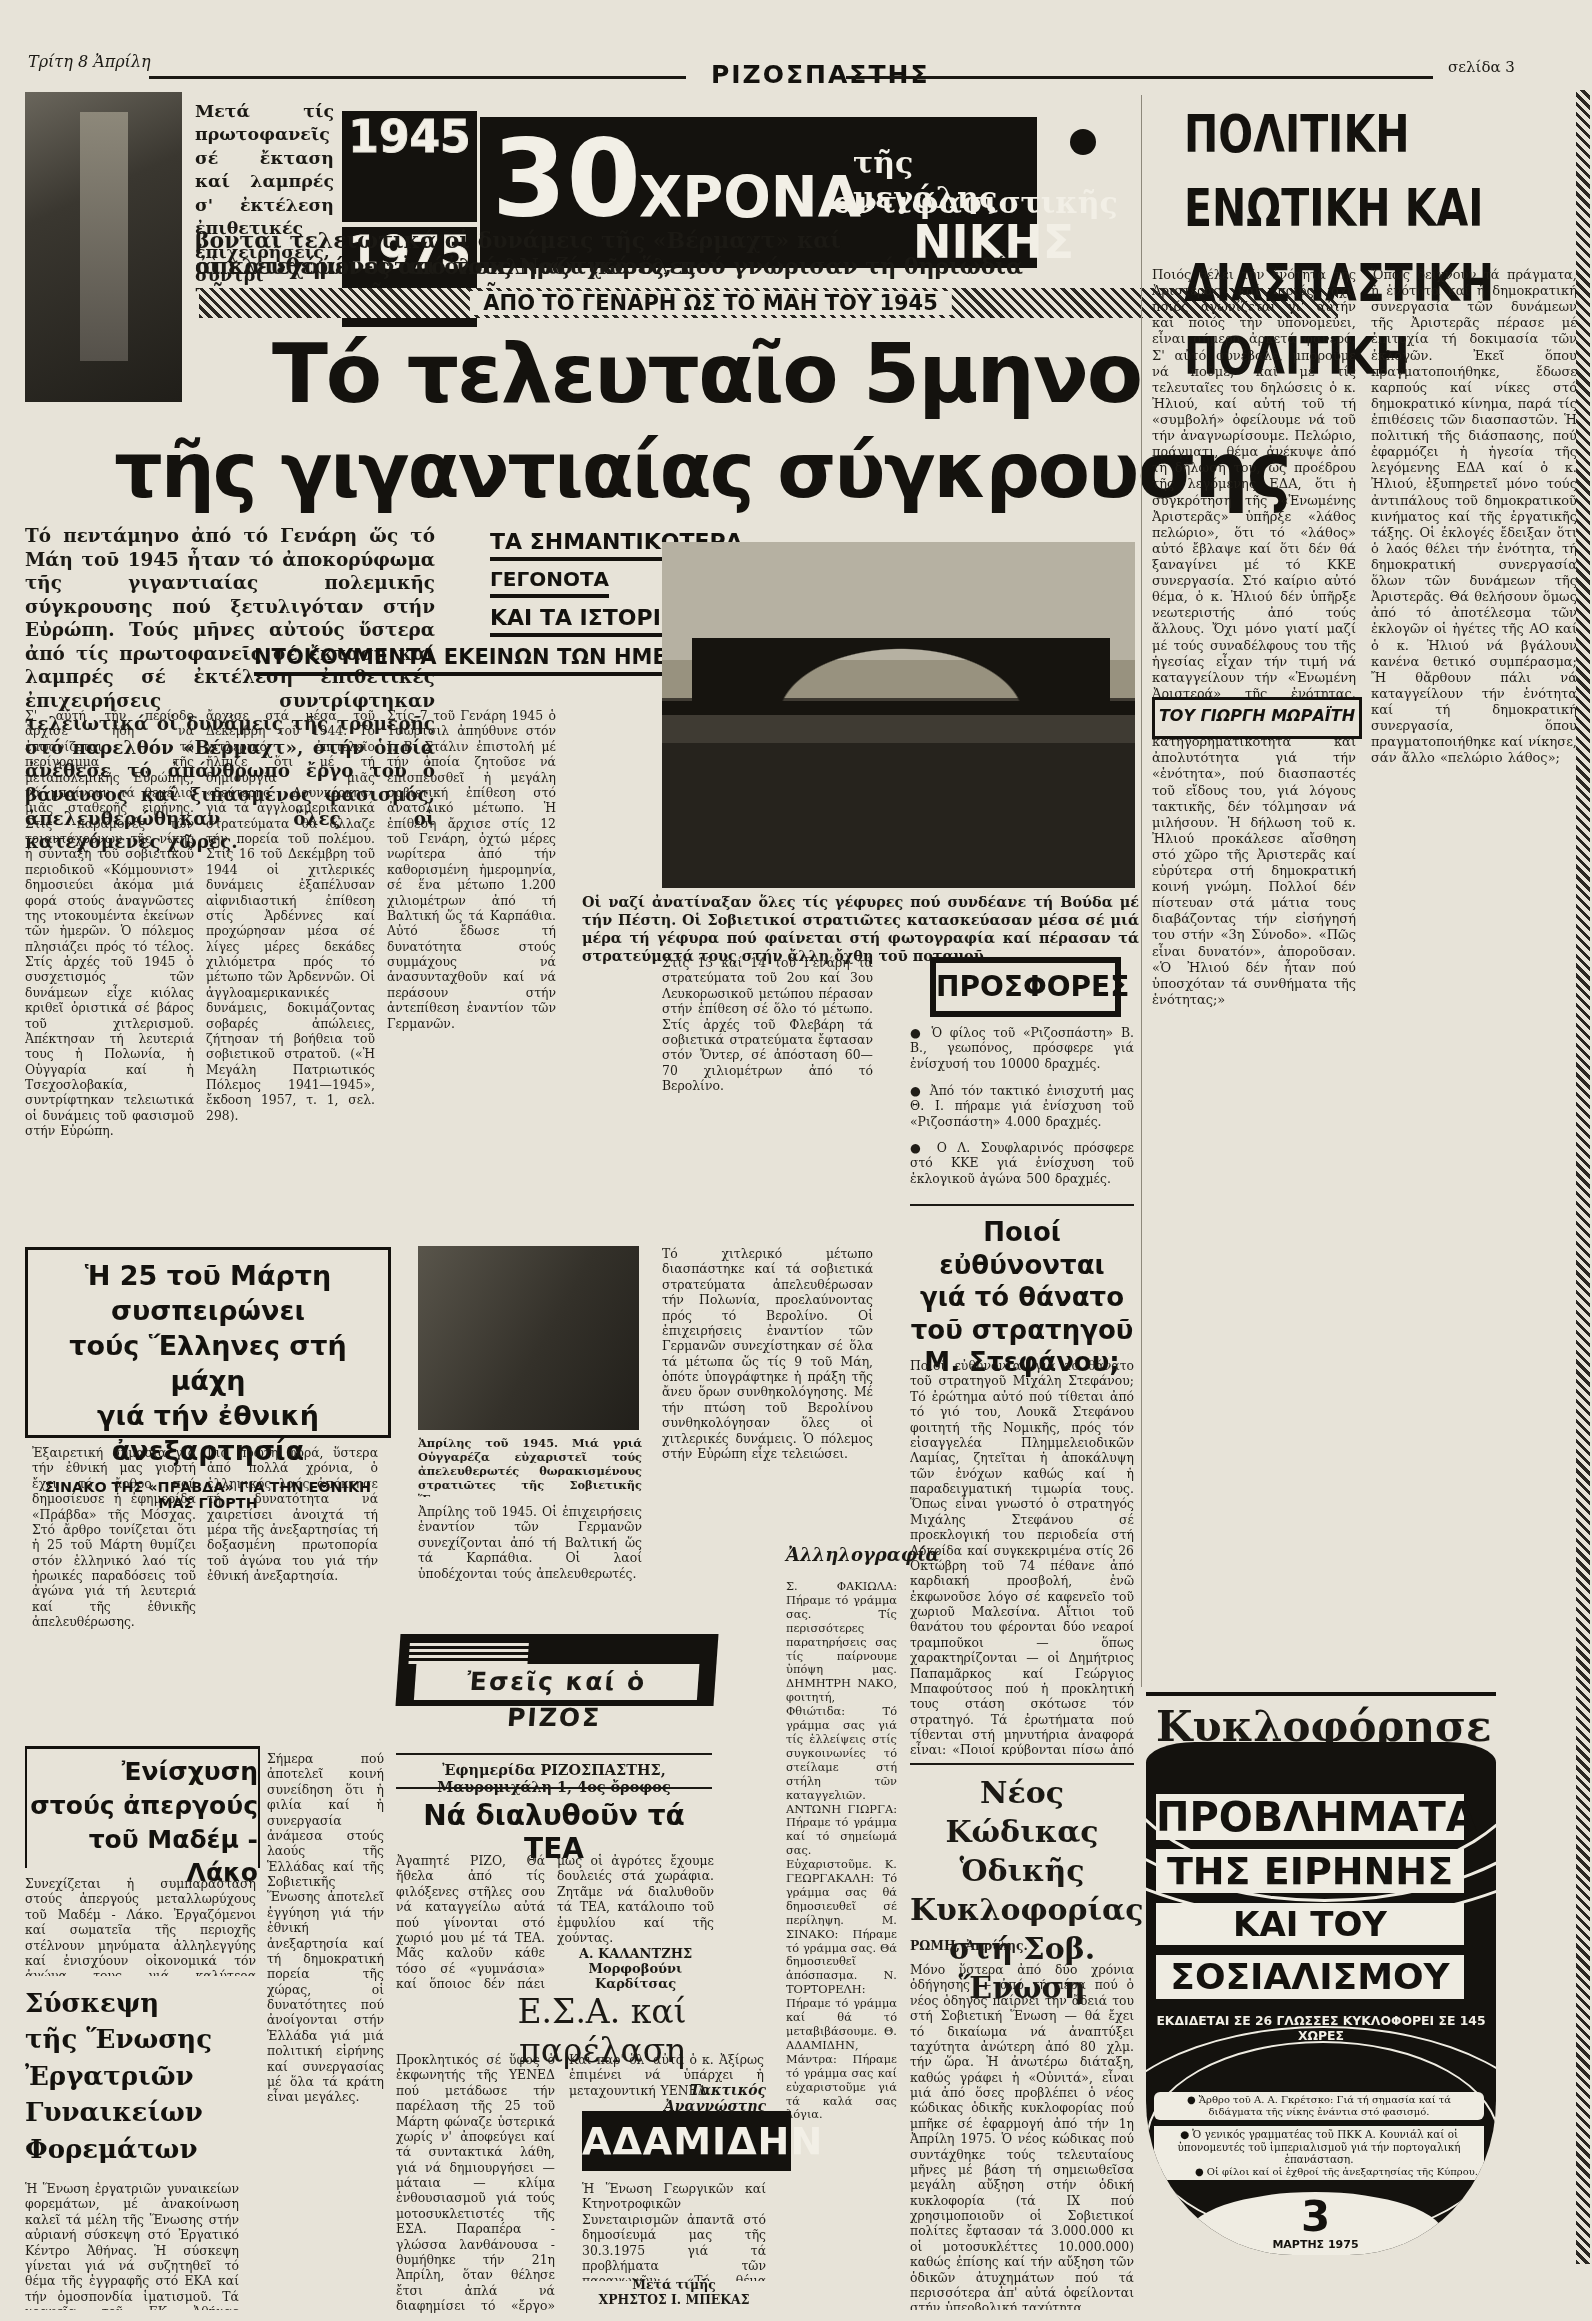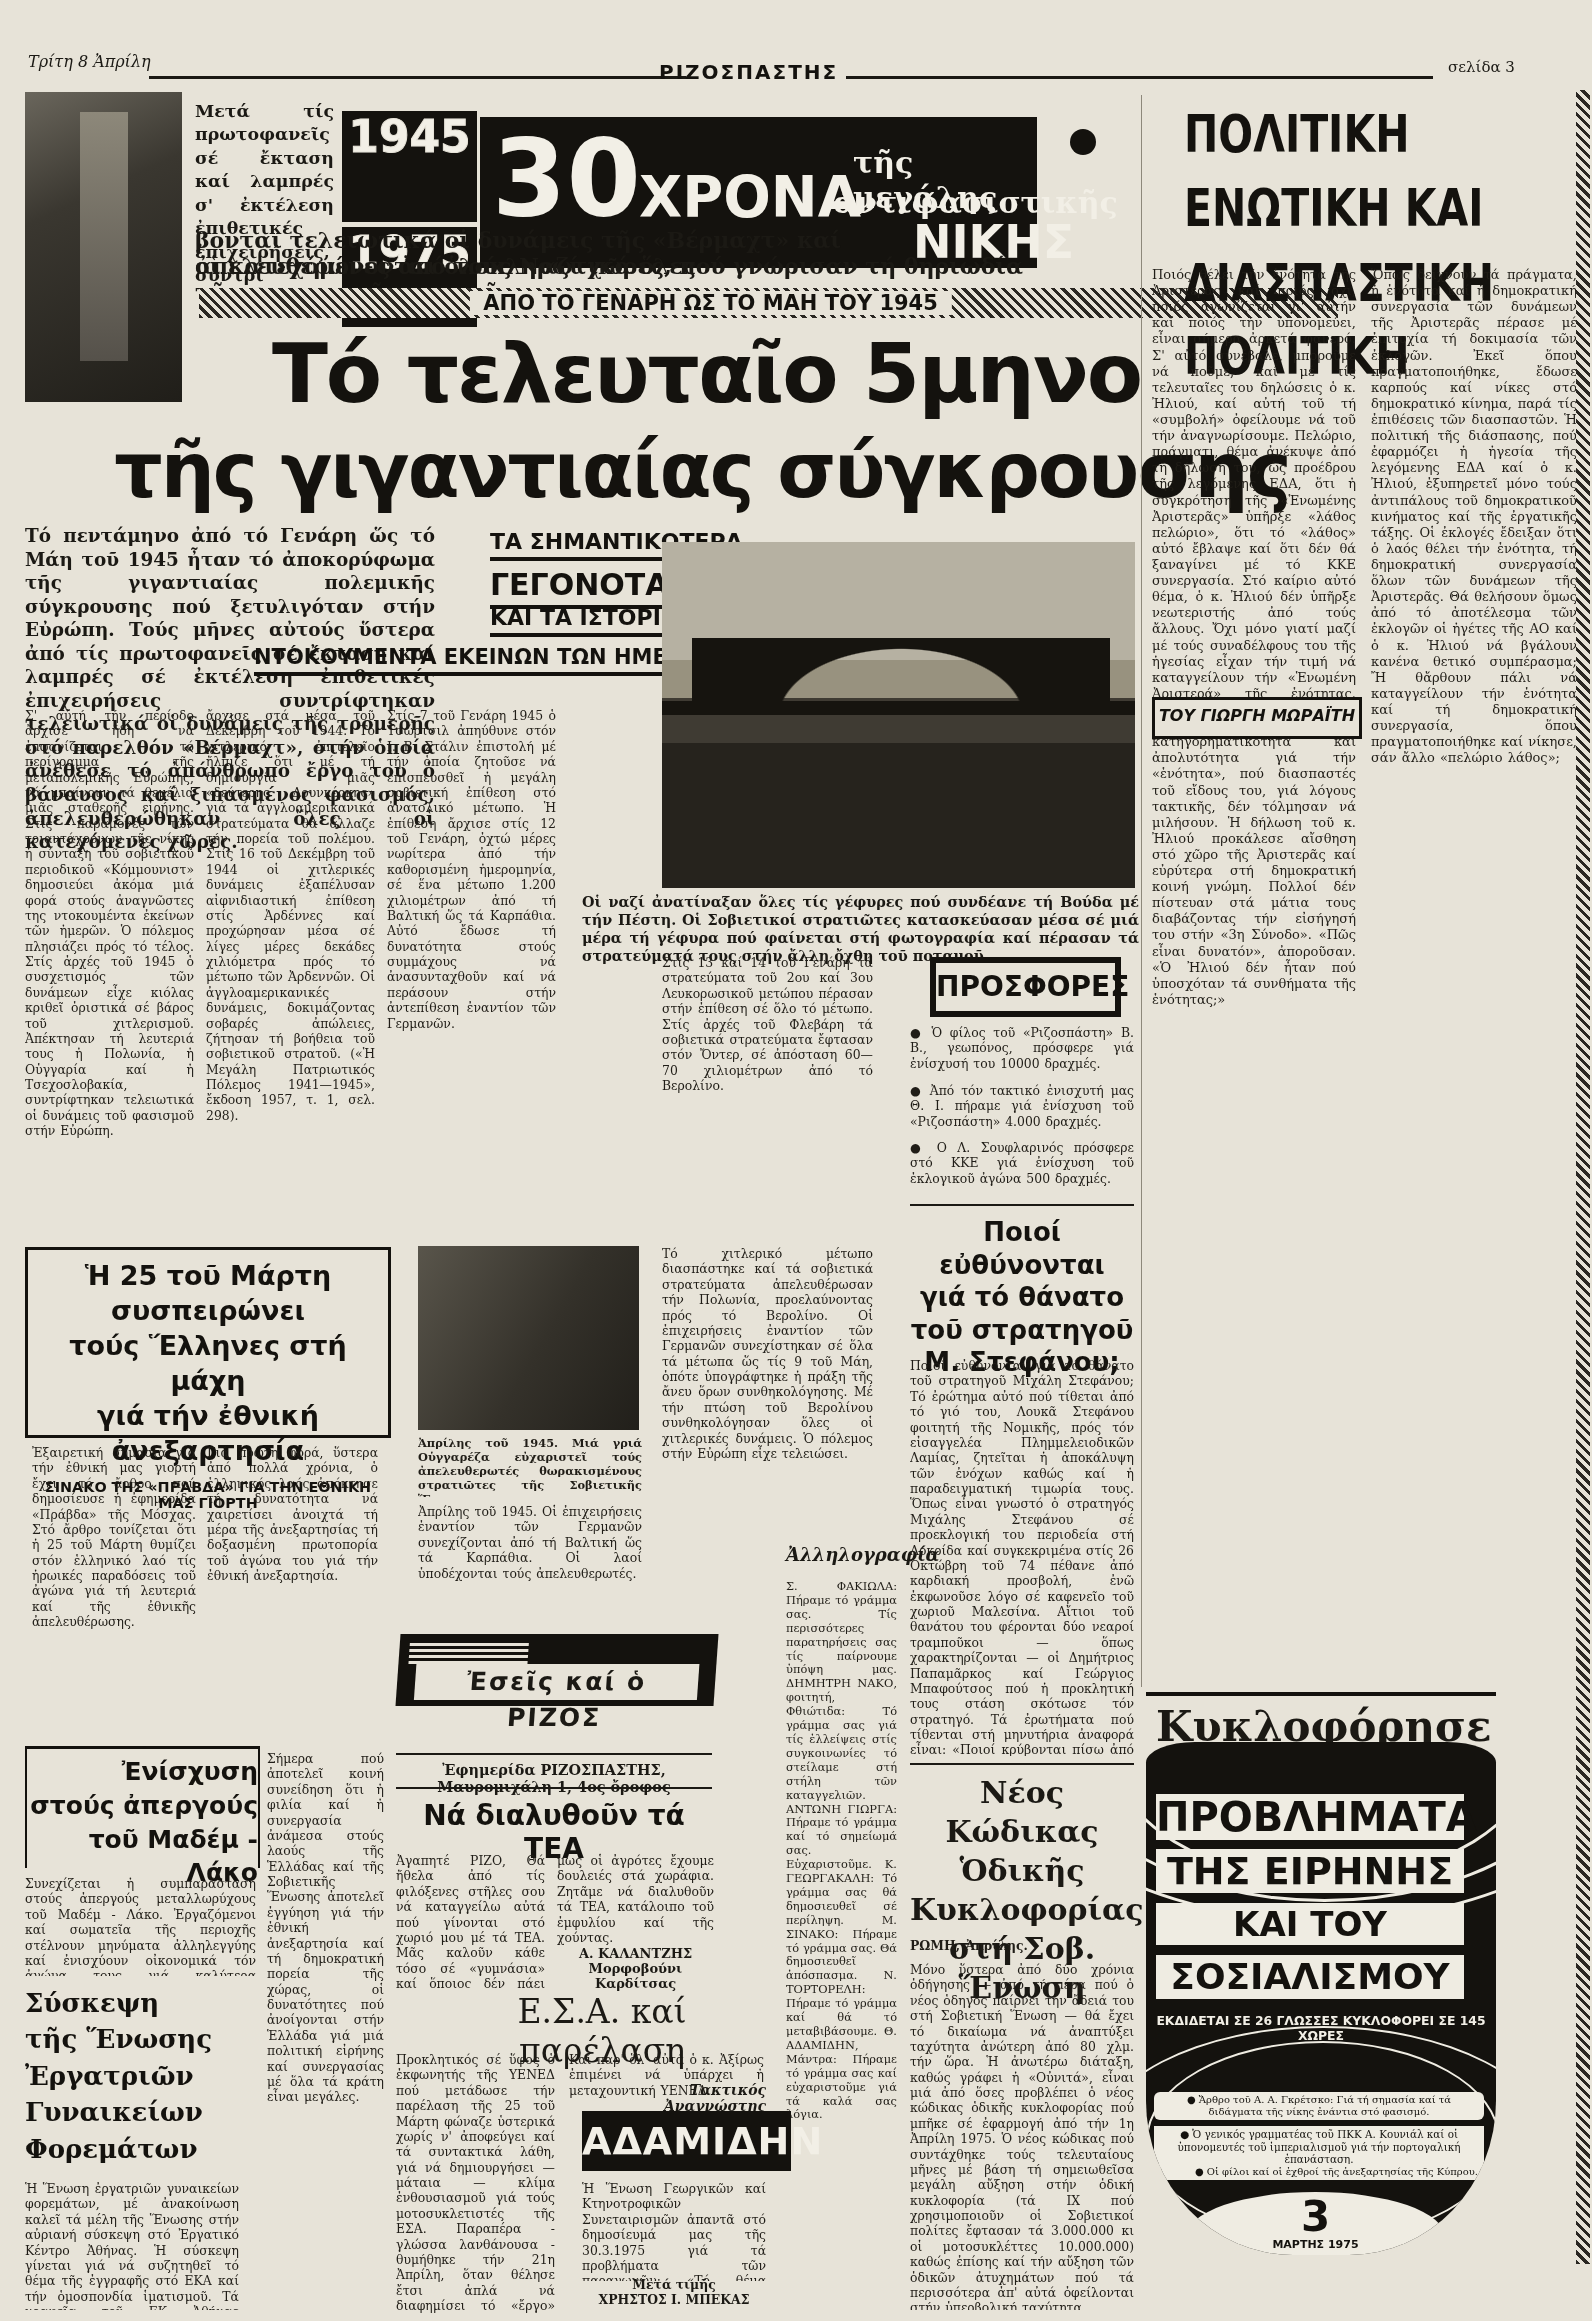--- a/index.html
+++ b/index.html
@@ -23,21 +23,21 @@
   .globe-arc{position:absolute;border:3px solid #efece2;border-radius:50%;}
   .stripe{position:absolute;background:#efece2;color:#14120e;}
 </style>
 </head>
 <body>
 
 <div id="page">
 
   <div class="abs ital" style="left:28px;top:52px;font-size:16px;">Τρίτη 8 Ἀπρίλη</div>
   <div class="abs rule" style="left:149px;top:76px;width:537px;height:3px;"></div>
-  <div class="abs hl" style="left:659px;top:60px;font-size:20px;letter-spacing:2px;">ΡΙΖΟΣΠΑΣΤΗΣ</div>
+  <div class="abs hl" style="left:711px;top:60px;font-size:25px;letter-spacing:2px;">ΡΙΖΟΣΠΑΣΤΗΣ</div>
   <div class="abs rule" style="left:846px;top:76px;width:587px;height:3px;"></div>
   <div class="abs" style="left:1448px;top:58px;font-size:15px;">σελίδα 3</div>
 
   <div class="abs photo-grain" style="left:25px;top:92px;width:157px;height:310px;background:linear-gradient(155deg,#6a665c 0%,#3a3730 35%,#201e19 100%);">
     <div class="abs" style="left:55px;top:20px;width:48px;height:249px;background:linear-gradient(#8d887a,#55514a);"></div>
   </div>
 
   <div class="abs btb" style="left:195px;top:100px;width:139px;font-size:17.4px;line-height:1.35;text-align:justify;">Μετά τίς πρωτοφανεῖς σέ ἔκταση καί λαμπρές σ' ἐκτέλεση ἐπιθετικές ἐπιχειρήσεις, συντρί</div>
 
   <div class="abs blackbox" style="left:342px;top:111px;width:135px;height:111px;">
@@ -63,21 +63,21 @@
   <div class="abs hatch" style="left:199px;top:288px;width:1139px;height:30px;">
     <div class="abs hl" style="left:50%;top:3px;transform:translateX(-62%);background:#e7e3d8;padding:0 14px;font-size:21px;white-space:nowrap;">ΑΠΟ ΤΟ ΓΕΝΑΡΗ ΩΣ ΤΟ ΜΑΗ ΤΟΥ 1945</div>
   </div>
 
   <div class="abs hl center" style="left:159px;top:326px;width:1095px;font-size:82px;letter-spacing:-2px;">Τό τελευταῖο 5μηνο</div>
   <div class="abs hl center" style="left:90px;top:426px;width:1224px;font-size:76px;letter-spacing:-2px;">τῆς γιγαντιαίας σύγκρουσης</div>
 
   <div class="abs btb" style="left:25px;top:524px;width:410px;font-size:18.4px;line-height:1.28;text-align:justify;">Τό πεντάμηνο ἀπό τό Γενάρη ὥς τό Μάη τοῦ 1945 ἦταν τό ἀποκορύφωμα τῆς γιγαντιαίας πολεμικῆς σύγκρουσης πού ξετυλιγόταν στήν Εὐρώπη. Τούς μῆνες αὐτούς ὕστερα ἀπό τίς πρωτοφανεῖς σέ ἔκταση καί λαμπρές σέ ἐκτέλεση ἐπιθετικές ἐπιχειρήσεις συντρίφτηκαν τελειωτικά οἱ δυνάμεις τῆς τρομερῆς στό παρελθόν «Βέρμαχτ», στήν ὁποία ἀνέθεσε τό ἀπάνθρωπο ἔργο του ὁ βάναυσος καί ξιπασμένος φασισμός, ἀπελευθερώθηκαν ὅλες οἱ κατεχόμενες χῶρες.</div>
 
   <div class="abs hl underhead" style="left:490px;top:529px;font-size:22px;">ΤΑ ΣΗΜΑΝΤΙΚΟΤΕΡΑ</div>
-  <div class="abs hl underhead" style="left:490px;top:567px;font-size:30px;">ΓΕΓΟΝΟΤΑ</div>
+  <div class="abs hl underhead" style="left:490px;top:567px;font-size:20px;">ΓΕΓΟΝΟΤΑ</div>
   <div class="abs hl underhead" style="left:490px;top:605px;font-size:22px;">ΚΑΙ ΤΑ ΙΣΤΟΡΙΚΑ</div>
   <div class="abs hl underhead" style="left:254px;top:645px;font-size:21px;">ΝΤΟΚΟΥΜΕΝΤΑ ΕΚΕΙΝΩΝ ΤΩΝ ΗΜΕΡΩΝ</div>
 
   <div class="abs photo-grain" style="left:662px;top:542px;width:473px;height:346px;background:linear-gradient(#b6b1a2 0 34%,#98927f 34% 45%,#3f3b33 45% 58%,#26231d 58% 100%);">
     <div class="abs" style="left:30px;top:96px;width:418px;height:70px;background:radial-gradient(ellipse 209px 119px at 50% 115%, transparent 0 58%, #16140f 59%);"></div>
     <div class="abs" style="left:0;top:159px;width:100%;height:14px;background:#16140f;"></div>
   </div>
   <div class="abs btb" style="left:582px;top:893px;width:557px;font-size:14.4px;line-height:1.25;text-align:justify;">Οἱ ναζί ἀνατίναξαν ὅλες τίς γέφυρες πού συνδέανε τή Βούδα μέ τήν Πέστη. Οἱ Σοβιετικοί στρατιῶτες κατασκεύασαν μέσα σέ μιά μέρα τή γέφυρα πού φαίνεται στή φωτογραφία καί πέρασαν τά στρατεύματά τους στήν ἄλλη ὄχθη τοῦ ποταμοῦ.</div>
 
   <div class="abs bt" style="left:25px;top:708px;width:169px;height:530px;">Σ' αὐτή τήν περίοδο ἄρχισε ἤδη νά ἐμφανίζεται τό περίγραμμα τῆς μεταπολεμικῆς Εὐρώπης, νά μπαίνουν τά θεμέλια μιᾶς σταθερῆς εἰρήνης.  Στίς παραμονές τῶν τριαντάχρονων τῆς νίκης ἡ σύνταξη τοῦ σοβιετικοῦ περιοδικοῦ «Κόμμουνιστ» δημοσιεύει ἀκόμα μιά φορά στούς ἀναγνῶστες της ντοκουμέντα ἐκείνων τῶν ἡμερῶν.  Ὁ πόλεμος πλησιάζει πρός τό τέλος. Στίς ἀρχές τοῦ 1945 ὁ συσχετισμός τῶν δυνάμεων εἶχε κιόλας κριθεῖ ὁριστικά σέ βάρος τοῦ χιτλερισμοῦ.  Ἀπέκτησαν τή λευτεριά τους ἡ Πολωνία, ἡ Οὑγγαρία καί ἡ Τσεχοσλοβακία, συντρίφτηκαν τελειωτικά οἱ δυνάμεις τοῦ φασισμοῦ στήν Εὐρώπη.</div>

